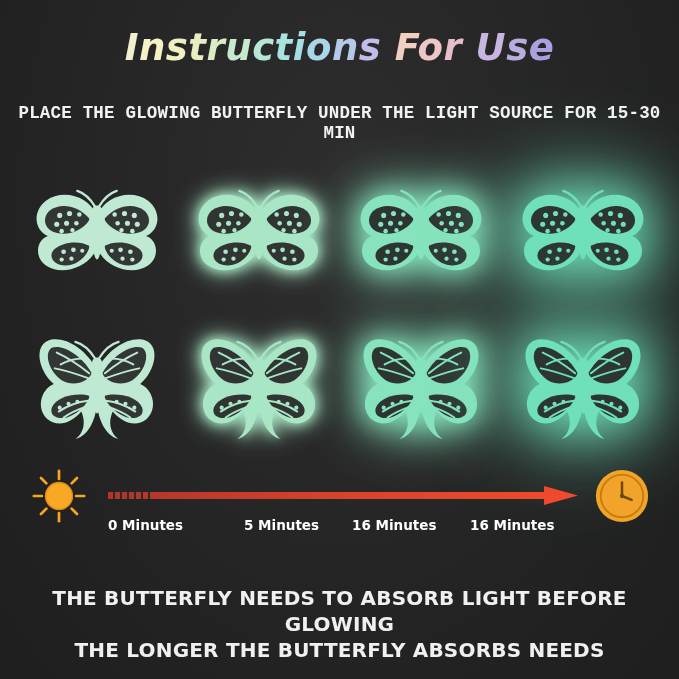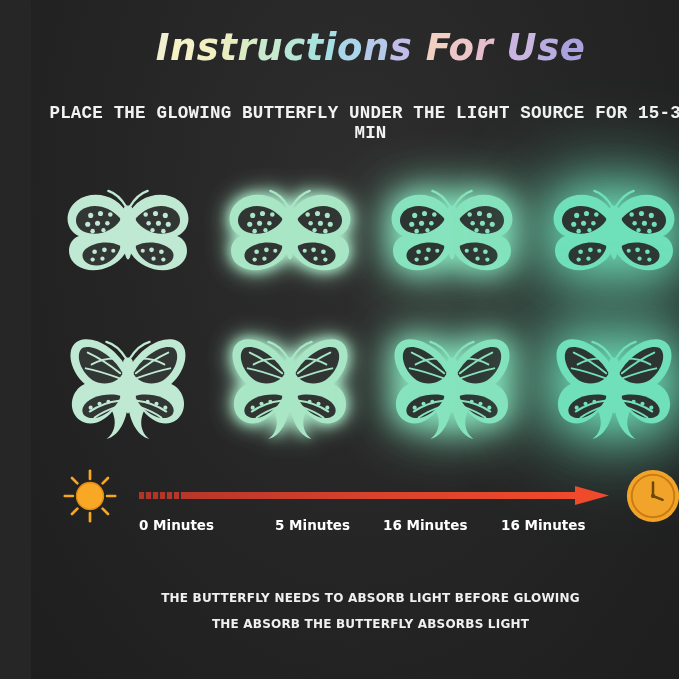--- a/index.html
+++ b/index.html
@@ -8,21 +8,20 @@
     background:#262626;
     font-family:"Liberation Sans", sans-serif;
     overflow:hidden;
     position:relative;
   }
   
   #page{
     position:absolute;inset:0;
     background:
       radial-gradient(ellipse at 50% 30%, #2e2e2e 0%, #242424 60%, #1e1e1e 100%);
-    margin-left: 31px;
   }
   .title{
     position:absolute;top:26px;left:0;width:679px;
     text-align:center;
     font-size:37px;
     font-weight:bold;
     font-style:italic;
     letter-spacing:0.5px;
     font-family:"DejaVu Sans", sans-serif;
   }
@@ -66,21 +65,21 @@
   }
   .ticks{
     position:absolute;left:0;top:52px;width:679px;
     color:#ffffff;font-size:13.5px;font-weight:bold;
     font-family:"DejaVu Sans", sans-serif;
   }
   .tick{position:absolute;white-space:nowrap;}
   .footer{
     position:absolute;left:0;top:585px;width:679px;
     text-align:center;color:#f0f0f0;
-    font-size:12px;font-weight:bold;line-height:26px;
+    font-size:20px;font-weight:bold;line-height:26px;
     font-family:"DejaVu Sans", sans-serif;
   }
   .footer div{letter-spacing:0.2px;}
 </style>
 </head>
 <body>
 
 <div id="page">
 
   <div class="title" id="title"><span style="color: rgb(242, 239, 208);">I</span><span style="color: rgb(246, 242, 200);">n</span><span style="color: rgb(242, 239, 194);">s</span><span style="color: rgb(233, 237, 192);">t</span><span style="color: rgb(217, 236, 196);">r</span><span style="color: rgb(199, 233, 205);">u</span><span style="color: rgb(182, 230, 214);">c</span><span style="color: rgb(169, 227, 222);">t</span><span style="color: rgb(165, 223, 230);">i</span><span style="color: rgb(171, 214, 234);">o</span><span style="color: rgb(181, 201, 234);">n</span><span style="color: rgb(192, 189, 232);">s</span><span style="color: rgb(255, 255, 255);">&nbsp;</span><span style="color: rgb(241, 207, 195);">F</span><span style="color: rgb(237, 198, 200);">o</span><span style="color: rgb(230, 189, 205);">r</span><span style="color: rgb(255, 255, 255);">&nbsp;</span><span style="color: rgb(201, 182, 224);">U</span><span style="color: rgb(185, 172, 224);">s</span><span style="color: rgb(169, 162, 222);">e</span></div>
@@ -484,16 +483,16 @@
     <div class="ticks" id="ticks">
         <div class="tick" style="left: 108px; text-align: center;">0  Minutes</div>
         <div class="tick" style="left: 244px;">5  Minutes</div>
         <div class="tick" style="left: 352px;">16  Minutes</div>
         <div class="tick" style="left: 470px;">16  Minutes</div>
       </div>
   </div>
 
   <div class="footer">
     <div>THE BUTTERFLY NEEDS TO ABSORB LIGHT BEFORE GLOWING</div>
-    <div>THE ABSORB THE BUTTERFLY ABSORBS LIGHT</div>
+    <div>THE LONGER THE BUTTERFLY ABSORBS NEEDS</div>
   </div>
 
 </div>
 
 </body></html>

